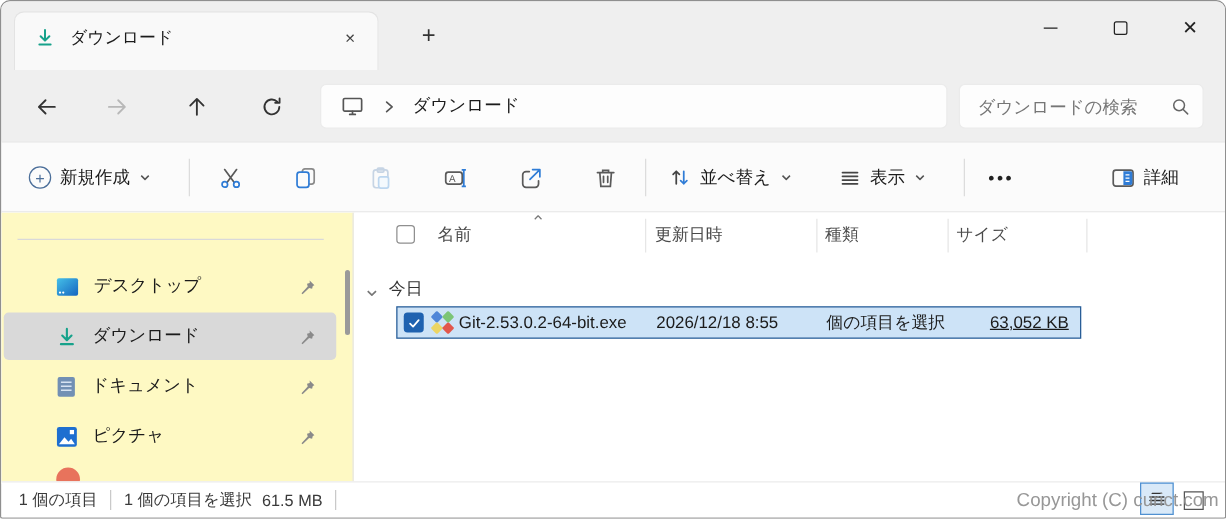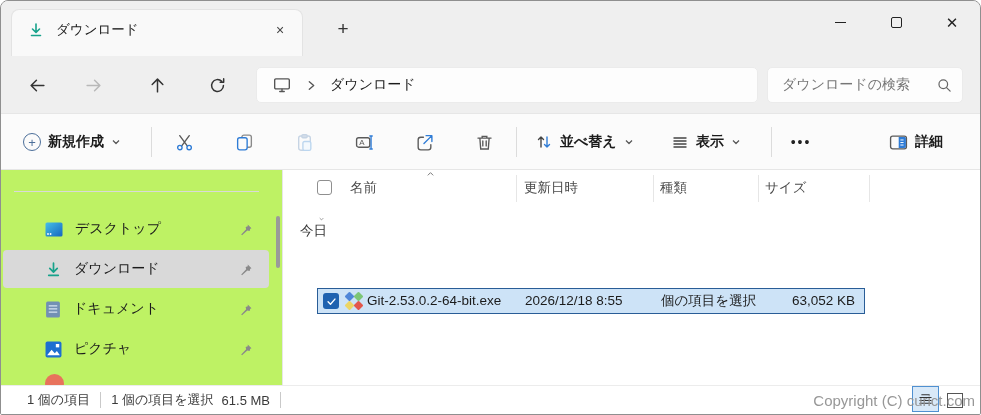--- a/index.html
+++ b/index.html
@@ -29,78 +29,78 @@
   .navbtn{ position:absolute; top:11px; width:36px; height:36px; border-radius:5px;
     display:flex; align-items:center; justify-content:center; }
   .addressbar{ position:absolute; left:255px; top:11px; width:502px; height:36px; background:#fdfdfd;
     border:1px solid #ebebeb; border-radius:5px; display:flex; align-items:center; }
   .crumb-root{ display:flex; align-items:center; margin-left:16px; }
   .crumb-sep{ margin:0 14px 0 16px; display:flex; align-items:center; }
   .crumb-text{ font-size:14px; }
   .searchbox{ position:absolute; left:766px; top:11px; width:196px; height:36px; background:#fdfdfd;
     border:1px solid #ebebeb; border-radius:5px; display:flex; align-items:center; padding:0 10px 0 14px; }
   .searchbox input{ flex:1; border:none; outline:none; background:transparent; font-size:14px;
-    font-family:Liberation Serif, serif; color:#14532d; min-width:0; }
+    font-family:Liberation Sans, sans-serif; color:#14532d; min-width:0; }
   .searchbox input::placeholder{ color:#767676; }
 
   
   .toolbar{ position:absolute; left:0; top:112px; width:100%; height:57px; background:#fbfbfb;
     border-top:1px solid #e6e6e6; border-bottom:1px solid #e6e6e6; }
   .tbtn{ position:absolute; top:9px; height:38px; display:flex; align-items:center;
     justify-content:center; border-radius:5px; }
-  .tbtn-label{ font-size:14px; margin:0 7px; white-space:nowrap;font-weight:bold; }
+  .tbtn-label{ font-size:14px; margin:0 7px; white-space:nowrap; }
   .tdiv{ position:absolute; top:13px; width:1px; height:30px; background:#dcdcdc; }
   .plus-circle{ width:18px; height:18px; border:1.4px solid #4c6f9a; border-radius:50%;
     display:flex; align-items:center; justify-content:center; color:#4c6f9a; font-size:13px; line-height:1; }
   .dots{ font-size:14px; letter-spacing:2px; color:#222; }
 
   
   .main{ position:absolute; left:0; top:169px; width:100%; height:217px; background:#fff; overflow:hidden; }
-  .sidebar{ position:absolute; left:0; top:0; width:282px; height:100%; background:#bef264;
+  .sidebar{ position:absolute; left:0; top:0; width:282px; height:100%; background:#fef9c3;
     border-right:1px solid #e6e6e6; }
   .side-divider{ position:absolute; left:13px; top:21px; width:245px; height:1px; background:#d9d9d9; }
   .side-item{ position:absolute; left:2px; width:266px; height:38px; border-radius:4px;
     display:flex; align-items:center; padding-left:42px; }
   .side-item.selected{ background:#d9d9d9; }
   .side-label{ font-size:14px; margin-left:12px; flex:1; }
   .pin{ margin-right:16px; display:flex; }
   .side-scrollthumb{ position:absolute; right:2px; top:46px; width:4px; height:52px;
     background:#9a9a9a; border-radius:2px; }
   .music-partial{ position:absolute; left:44px; top:204px; width:19px; height:19px;
     border-radius:50%; background:#e8735c; }
 
   .filepane{ position:absolute; left:283px; top:0; width:698px; height:100%; background:#fff; }
   .colheader{ position:absolute; top:0; left:0; width:100%; height:36px; }
   .col-label{ position:absolute; top:9px; font-size:13.5px; color:#4a4a4a; }
   .col-sep{ position:absolute; top:5px; width:1px; height:27px; background:#e6e6e6; }
   .hdr-checkbox{ position:absolute; left:33px; top:10px; width:15px; height:15px;
     border:1px solid #8f8f8f; border-radius:3px; background:#fff; }
   .sort-asc{ position:absolute; left:142px; top:0; }
-  .grouprow{ position:absolute; left:8px; top:46px; height:24px; display:flex; align-items:flex-end;flex-direction:column; }
+  .grouprow{ position:absolute; left:8px; top:46px; height:24px; display:flex; align-items:flex-end; }
   .group-label{ font-size:13.5px; color:#333; margin-left:8px; }
 
   .filerow{ position:absolute; left:33px; top:75px; width:548px; height:26px;
-    background:#cde3f7; border:1px solid #295d97;margin-top:43px; }
+    background:#cde3f7; border:1px solid #295d97; }
   .row-checkbox{ position:absolute; left:5px; top:4px; width:16px; height:16px;
     background:#1f62b0; border-radius:3px; display:flex; align-items:center; justify-content:center; }
   .giticon{ position:absolute; left:27px; top:3px; width:18px; height:18px; }
   .giticon span{ position:absolute; width:7px; height:7px; transform:rotate(45deg); border-radius:1px; }
   .gd-blue{ left:1px; top:1px; background:#4f86d8; }
   .gd-green{ left:10px; top:1px; background:#7cc576; }
   .gd-yellow{ left:1px; top:10px; background:#ecd564; }
   .gd-red{ left:10px; top:10px; background:#e2574c; }
   .cell{ position:absolute; top:0; line-height:24px; font-size:13.5px; color:#1b1b1b; white-space:nowrap; }
   .cell-name{ left:49px; }
   .cell-date{ left:207px; }
   .cell-type{ left:343px; }
-  .cell-size{ right:9px; text-align:right; }
+  .cell-size{ right:9px; text-align:right;text-decoration:underline; }
 
   
   .statusbar{ position:absolute; left:0; bottom:0; width:100%; height:29px; background:#fff;
-    border-top:1px solid #ececec; display:flex; align-items:center; padding-left:26px; }
+    border-top:1px solid #ececec; display:flex; align-items:center; padding-left:14px; }
   .status-text{ font-size:13px; color:#3a3a3a; white-space:nowrap; }
   .sdiv{ width:1px; height:16px; background:#c9c9c9; margin:0 10px; }
   .gap8{ width:8px; }
   .watermark{ position:absolute; right:5px; bottom:5px; font-size:15px; color:rgba(145,145,145,.95);
     z-index:3; pointer-events:none; white-space:nowrap; }
   .view-details-toggle{ position:absolute; right:41px; bottom:2px; width:27px; height:26px;
     background:#d9e9f8; border:1px solid #4f90d1; display:flex; align-items:center; justify-content:center; z-index:2; }
   .view-thumb-toggle{ position:absolute; right:17px; bottom:6px; width:16px; height:15px;
     border:1.3px solid #555; background:transparent; z-index:1; }
 

